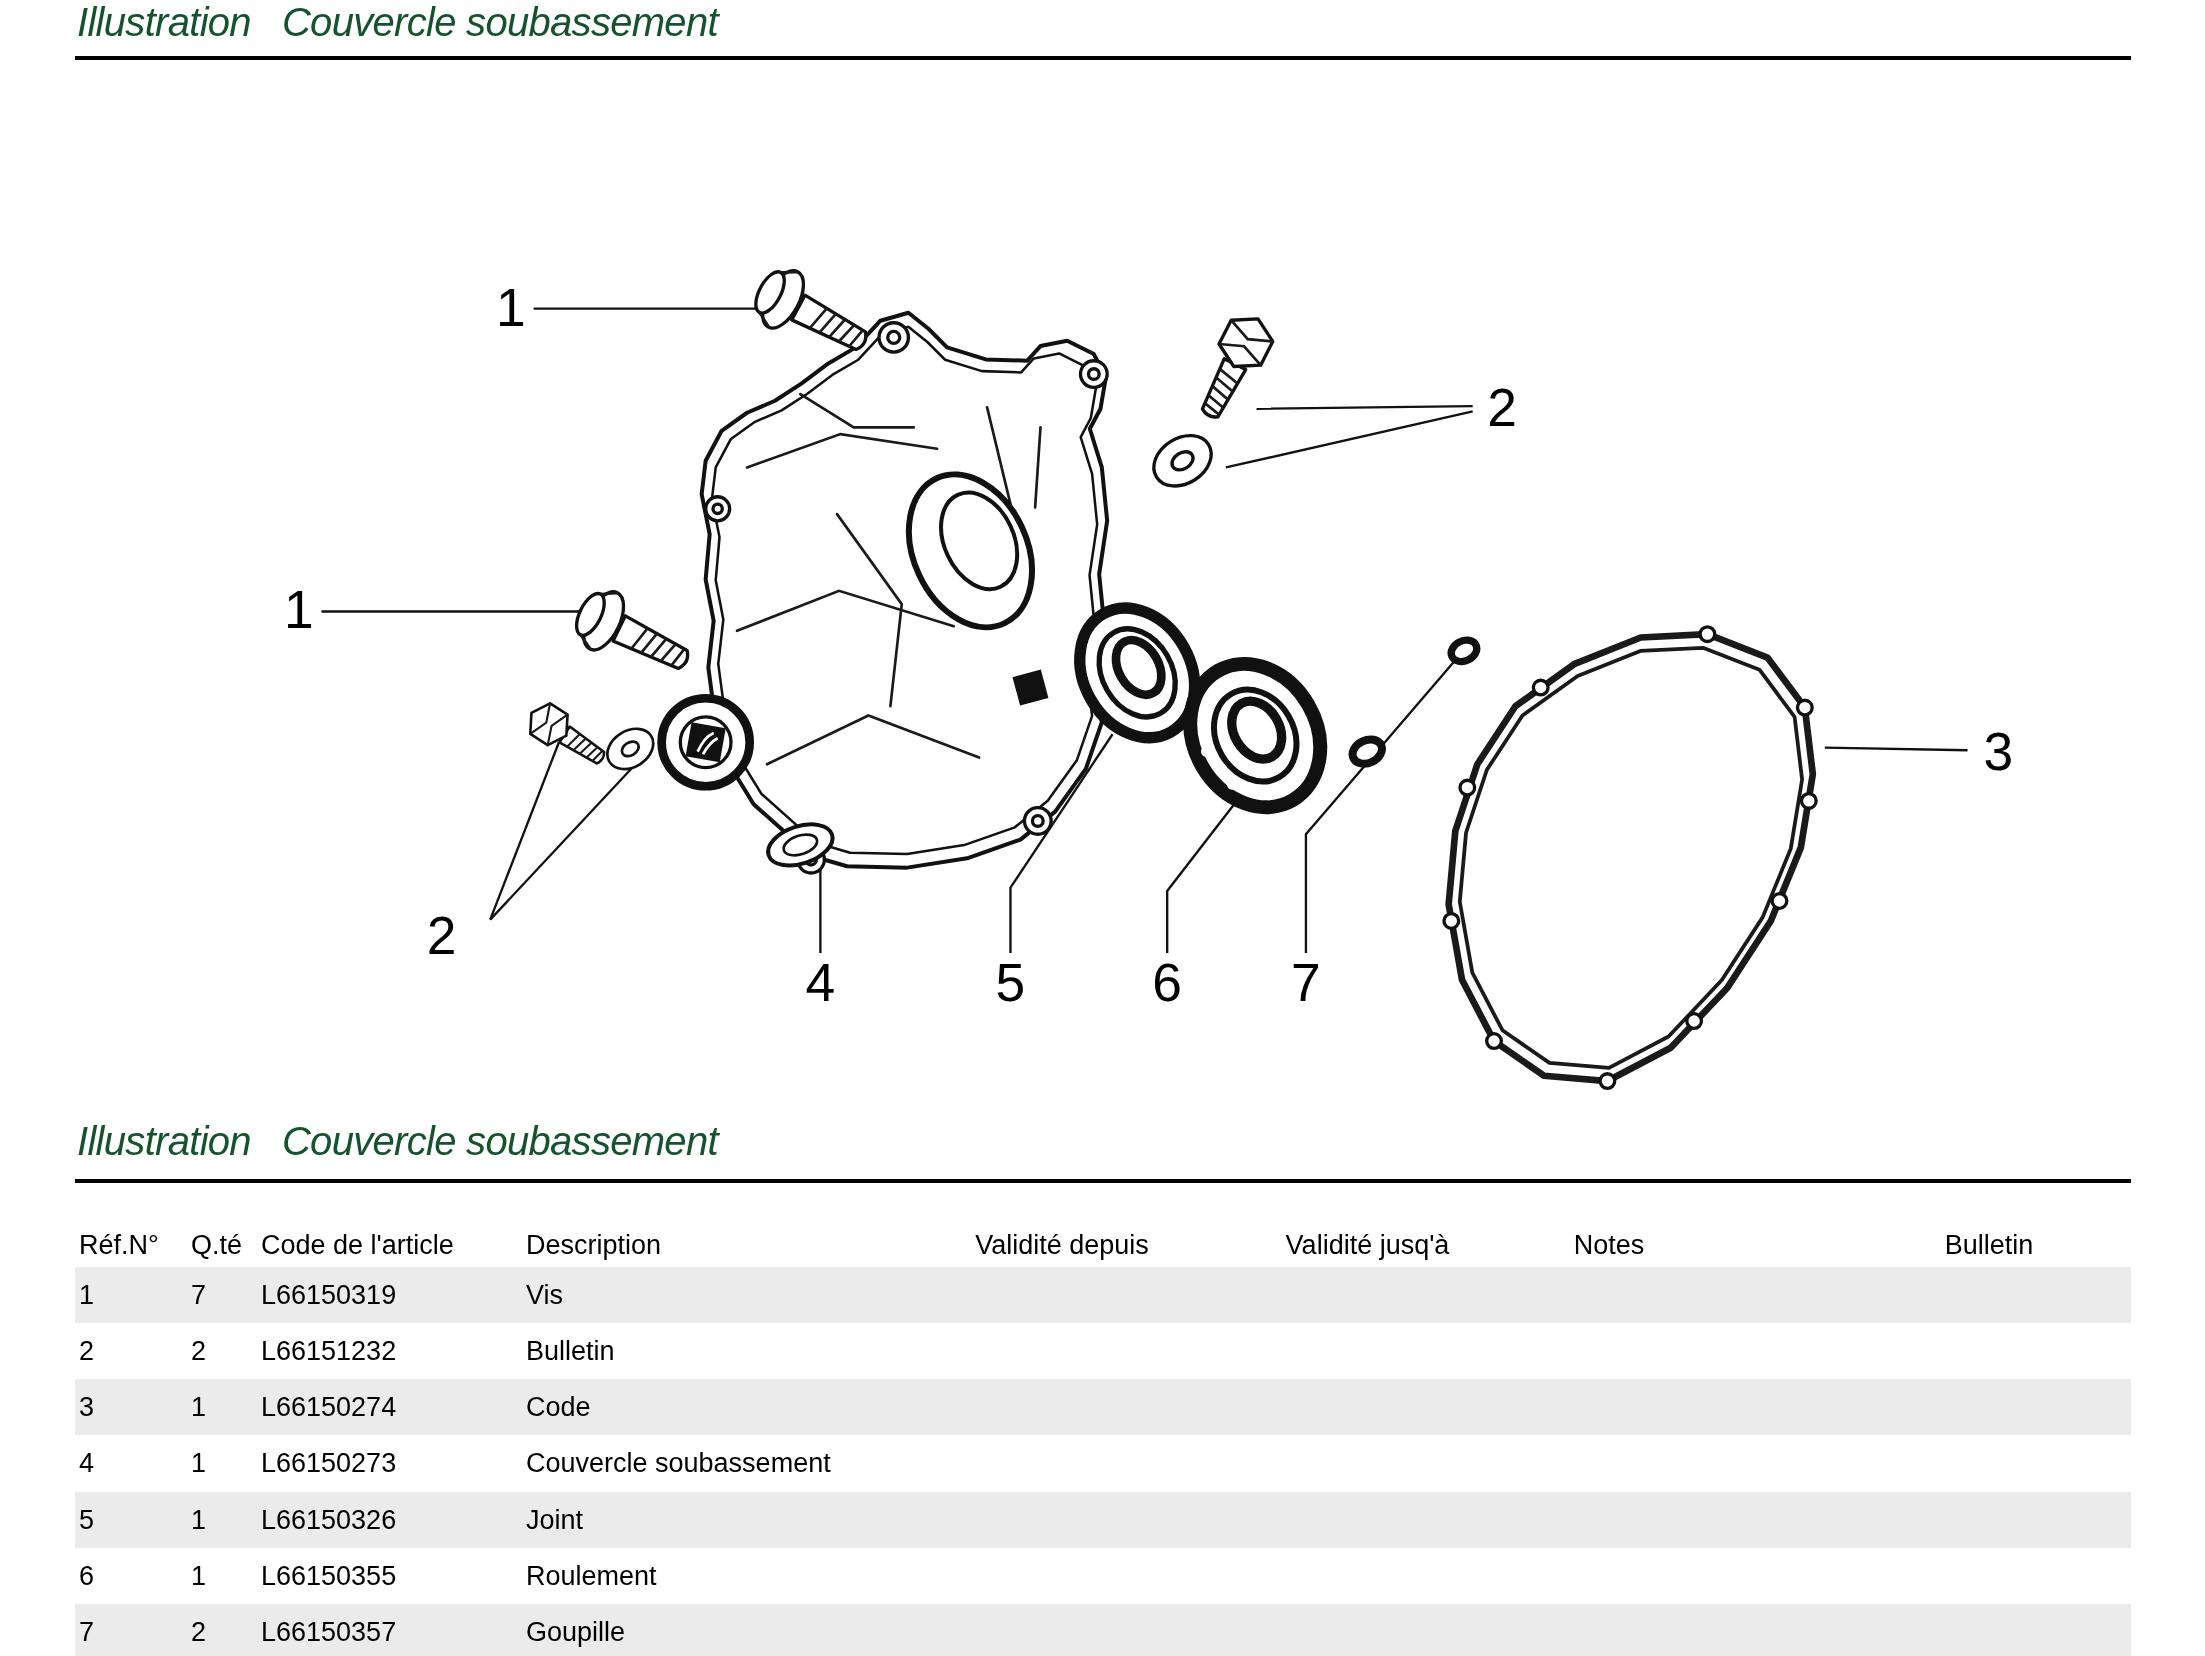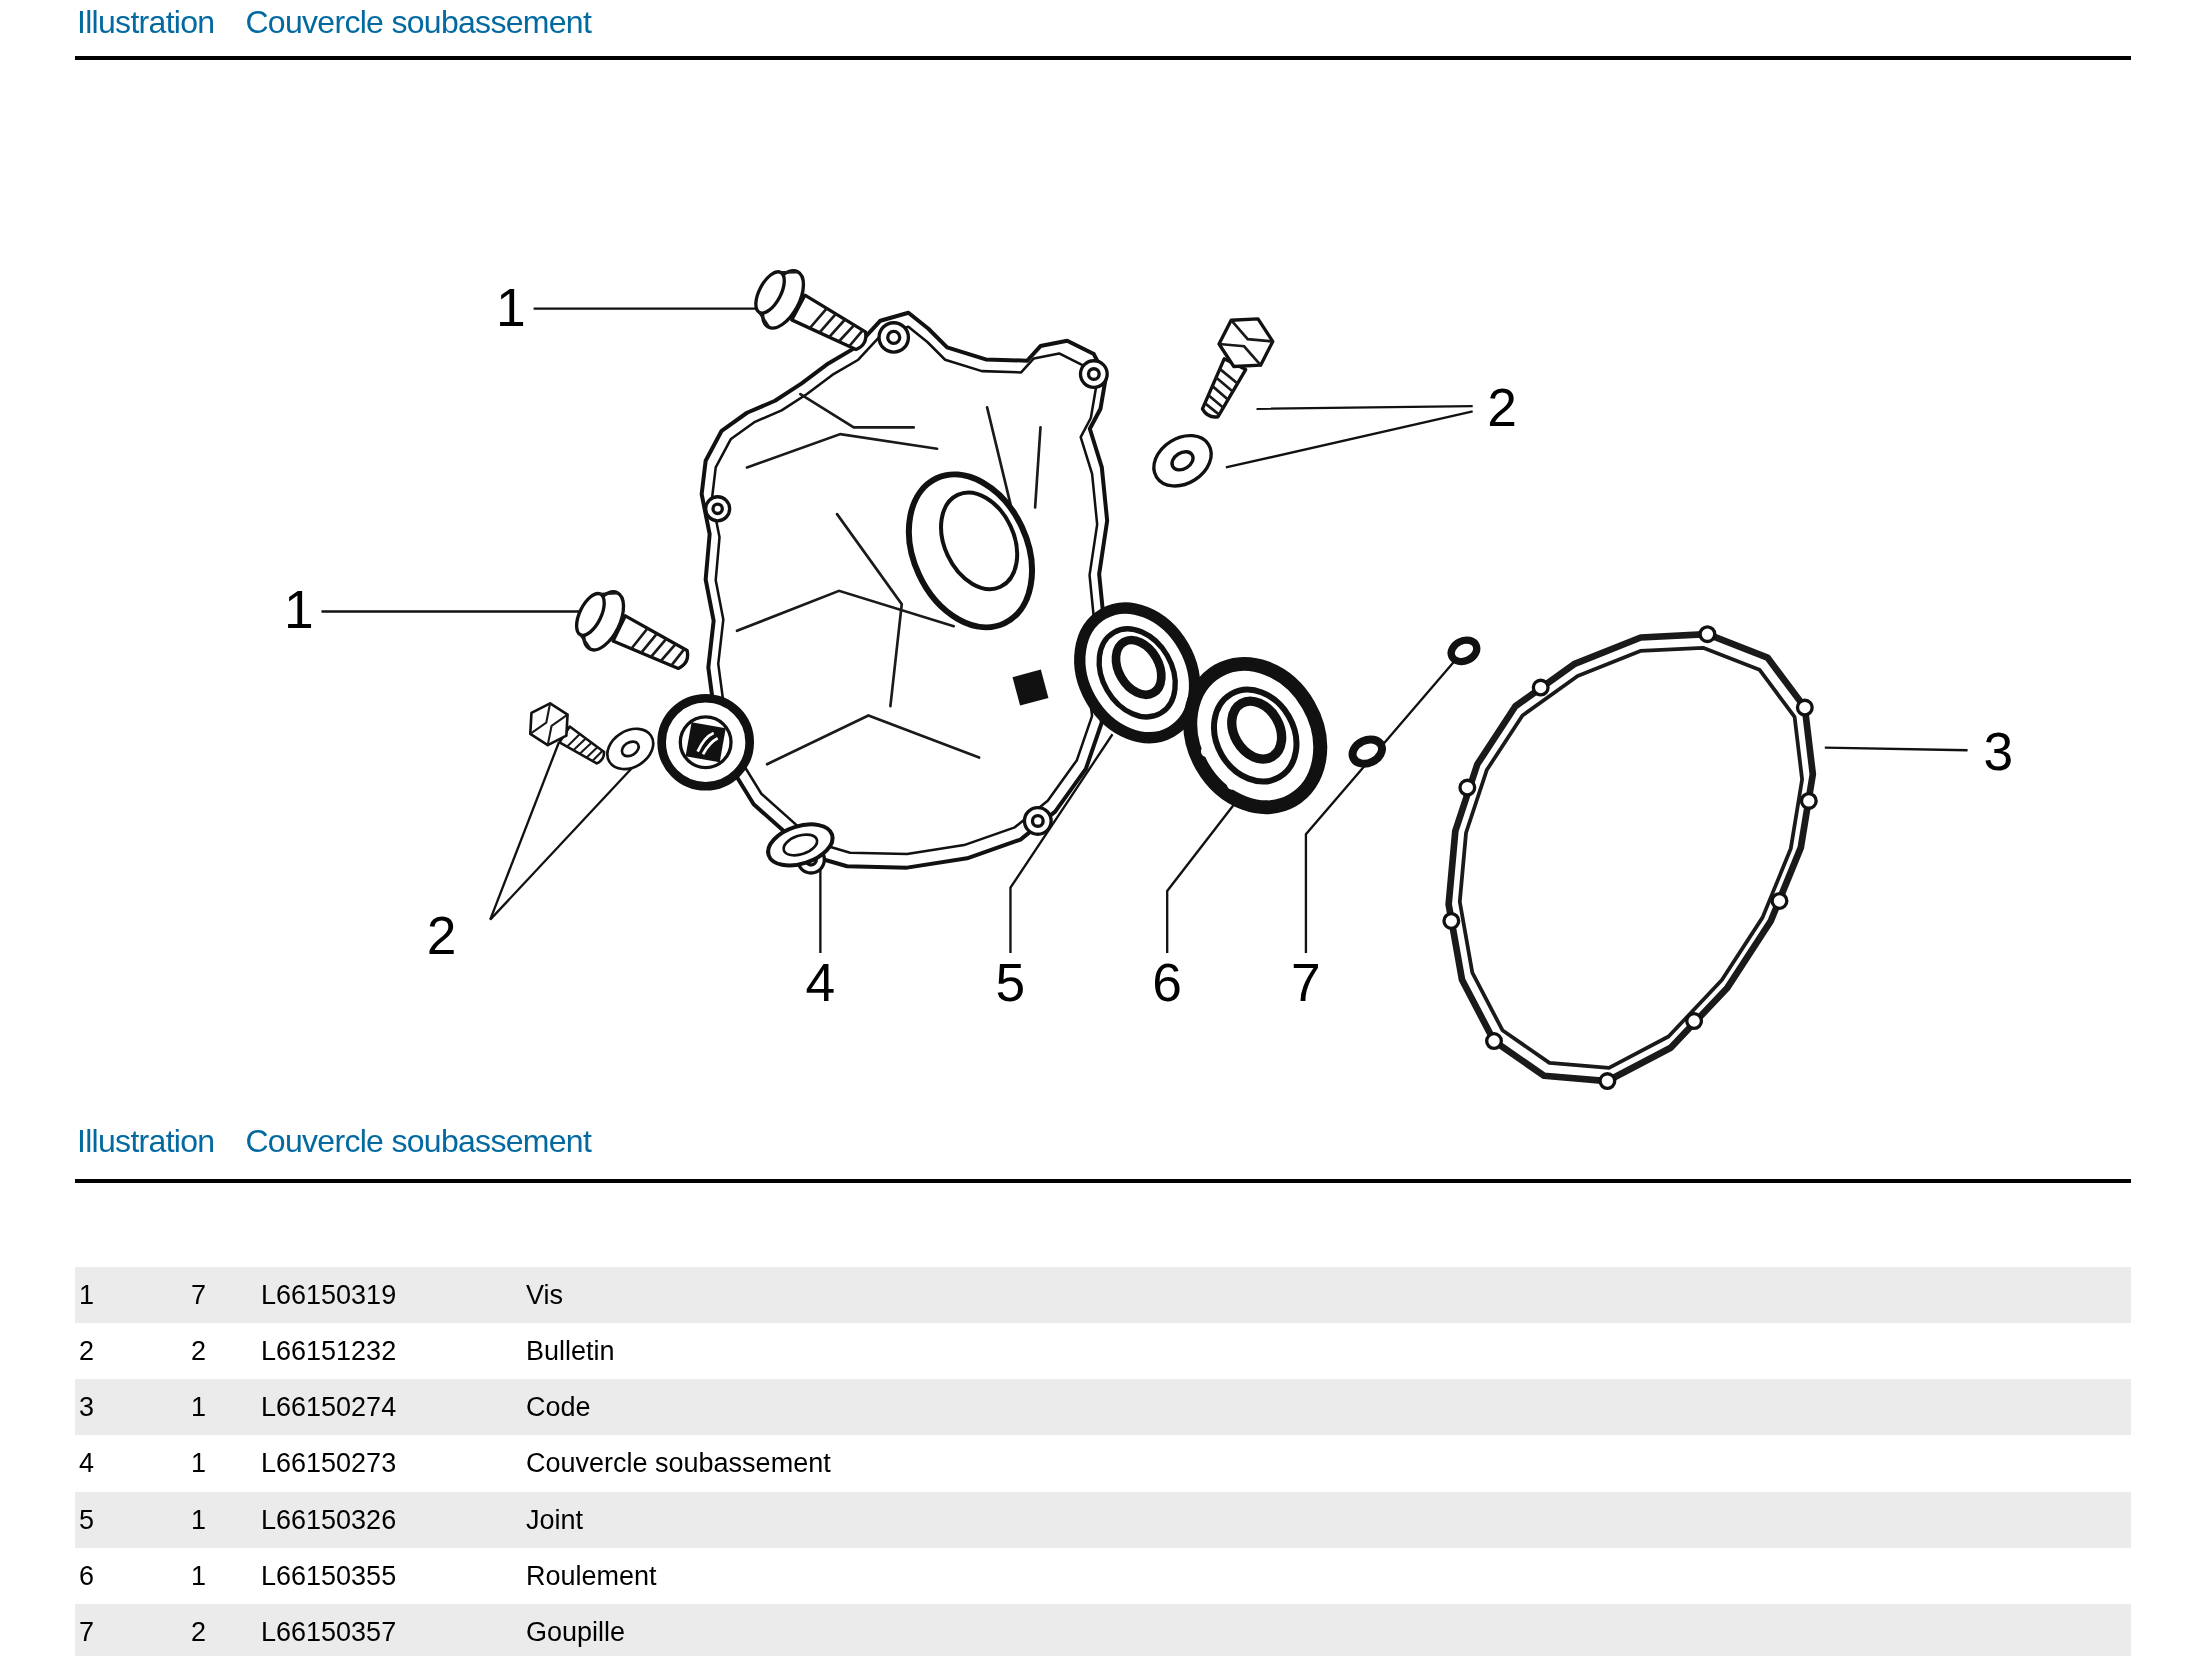--- a/index.html
+++ b/index.html
@@ -1,22 +1,22 @@
 <!DOCTYPE html>
 <html style="font-size:10.7px"><head>
 <meta charset="utf-8">
 <style>
   html,body{margin:0;padding:0;background:#fff;}
   .page{
     position:relative;width:2205px;height:1657px;background:#ffffff;overflow:hidden;
     font-family:"Liberation Sans",sans-serif;color:#000;
   }
   .title{
-    position:absolute;left:77px;font-size:32px;line-height:44px;letter-spacing:-0.7px;
-    color:#0369a1;white-space:nowrap;
+    position:absolute;left:77px;font-size:40px;line-height:44px;letter-spacing:-0.7px;
+    color:#14532d;white-space:nowrap;font-style:italic;
   }
   #title1{top:0px;}
   #title2{top:1119px;}
   .title .w2{margin-left:31px;}
   .rule{position:absolute;left:75px;width:2056px;height:4px;background:#000;}
   #rule1{top:56px;}
   #rule2{top:1179px;}
 
   svg.diagram{position:absolute;left:0;top:67px;width:2205px;height:1041px;}
   .ln{stroke:#111;stroke-width:3.5;fill:none;}
@@ -195,20 +195,30 @@
       <text class="callout" x="1750" y="1500" text-anchor="middle">6</text>
       <text class="callout" x="1958" y="1500" text-anchor="middle">7</text>
     </g>
   </svg>
 
   <div class="title" id="title2">
     <span class="w1">Illustration</span><span class="w2">Couvercle soubassement</span>
   </div>
   <div class="rule" id="rule2"></div>
 
+  <div class="thead">
+    <span class="hcell col-ref">Réf.N°</span>
+    <span class="hcell col-qty">Q.té</span>
+    <span class="hcell col-code">Code de l'article</span>
+    <span class="hcell col-desc">Description</span>
+    <span class="hcell col-vd">Validité depuis</span>
+    <span class="hcell col-vj">Validité jusq'à</span>
+    <span class="hcell col-notes">Notes</span>
+    <span class="hcell col-bul">Bulletin</span>
+  </div>
 
   <div class="trow odd" style="top:1267px">
     <span class="cell col-ref">1</span>
     <span class="cell col-qty">7</span>
     <span class="cell col-code">L66150319</span>
     <span class="cell col-desc">Vis</span>
     <span class="cell col-vd"></span>
     <span class="cell col-vj"></span>
     <span class="cell col-notes"></span>
     <span class="cell col-bul"></span>

